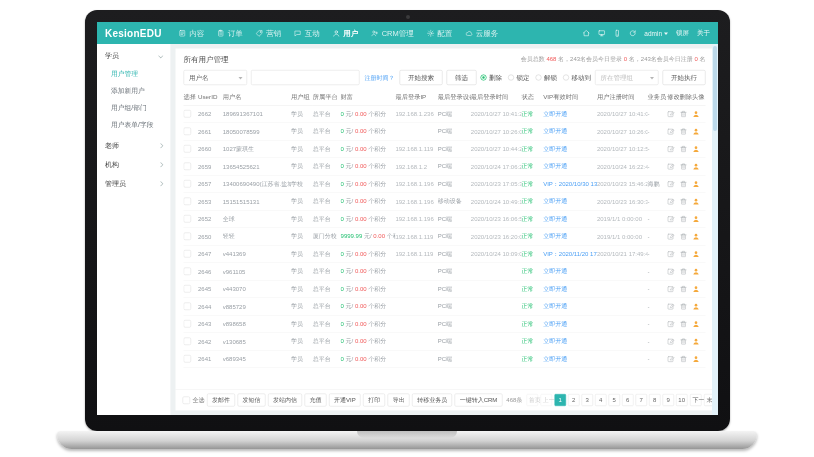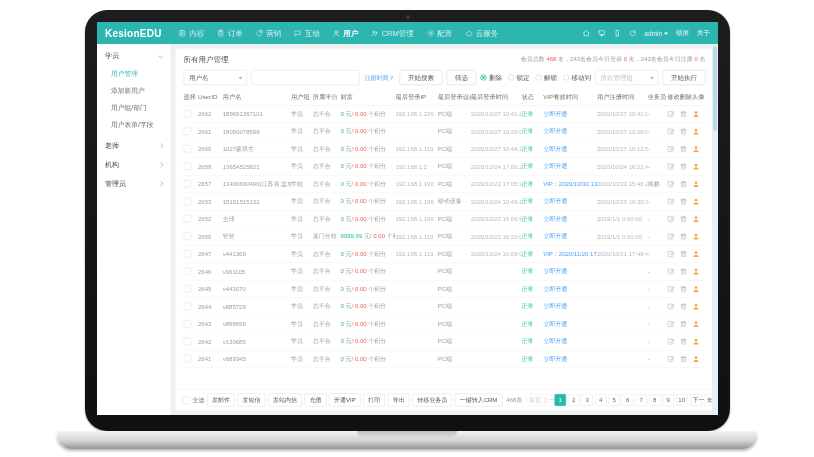--- a/index.html
+++ b/index.html
@@ -2,21 +2,21 @@
 <html><head>
 <meta charset="utf-8">
 <style>
   * { margin:0; padding:0; box-sizing:border-box; }
   html,body { width:814px; height:457px; overflow:hidden; background:#fff;
     font-family:"Liberation Sans","DejaVu Sans",sans-serif; }
   .stage { position:relative; width:814px; height:457px; background:#fff; }
 
   
   .bezel { position:absolute; left:85px; top:10px; width:645px; height:421px;
-    background:linear-gradient(#1d1d1f,#101012); border-radius:22px;
+    background:linear-gradient(#1d1d1f,#101012); border-radius:12px;
     box-shadow:0 1px 2px rgba(0,0,0,.35); }
   .bezel::before { content:''; position:absolute; top:5px; left:50%; margin-left:-2px;
     width:4px; height:4px; border-radius:50%; background:#3a3a3c; }
   .screen { position:absolute; left:12px; top:12px; width:621px; height:393px;
     background:#fff; overflow:hidden; }
   .scale-wrap { width:1242px; height:786px; transform:scale(.5); transform-origin:0 0; }
   .base { position:absolute; left:57px; top:431px; width:700px; height:18px;
     background:linear-gradient(#f4f4f4,#d2d2d2 55%,#969696);
     border-radius:4px 4px 16px 16px; box-shadow:0 2px 3px rgba(0,0,0,.28); }
   .base::before { content:''; position:absolute; left:50%; margin-left:-50px; top:0;

